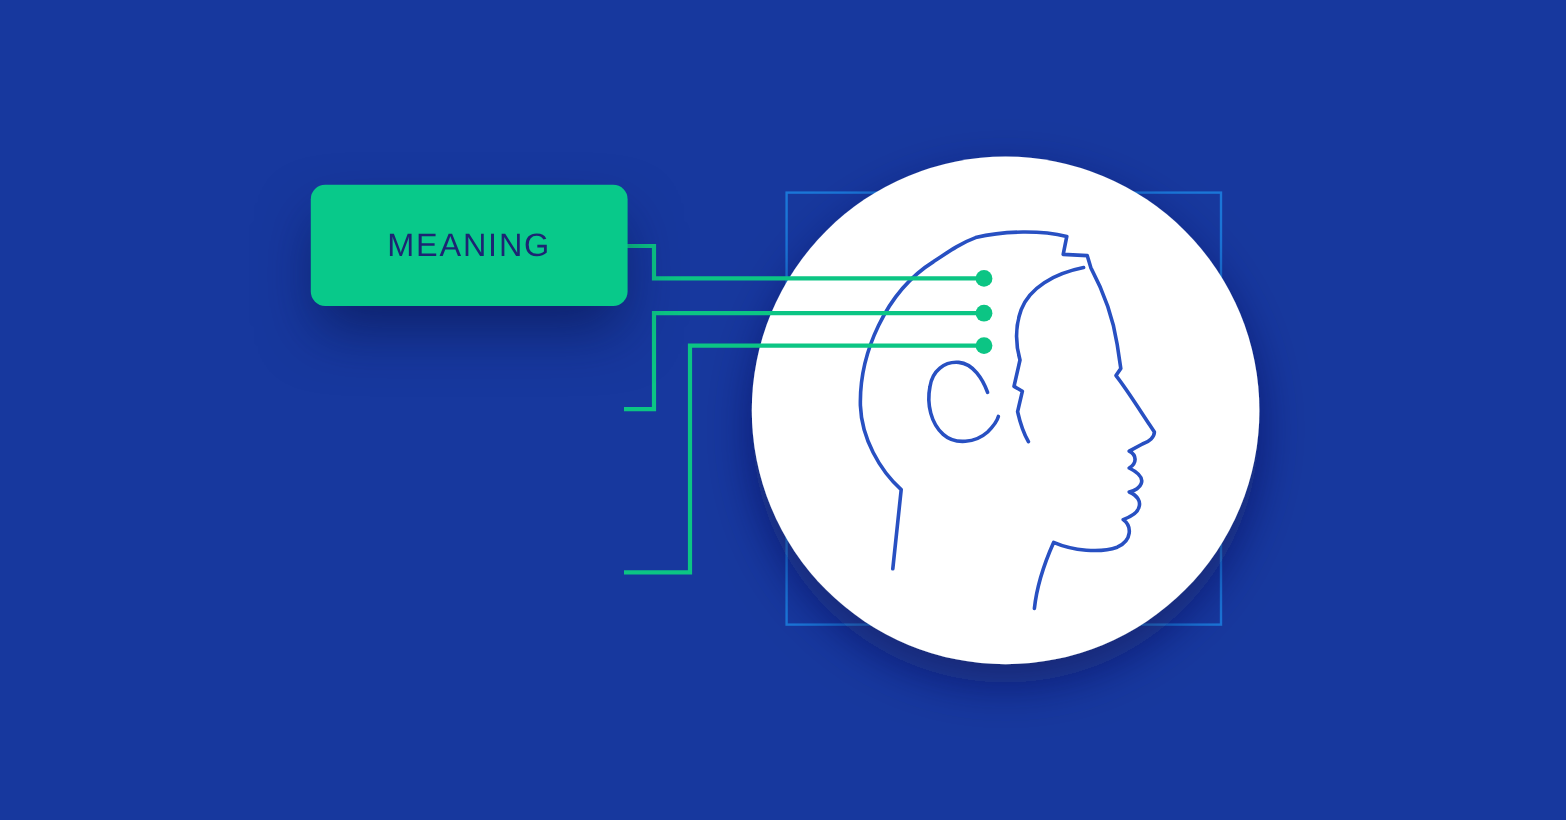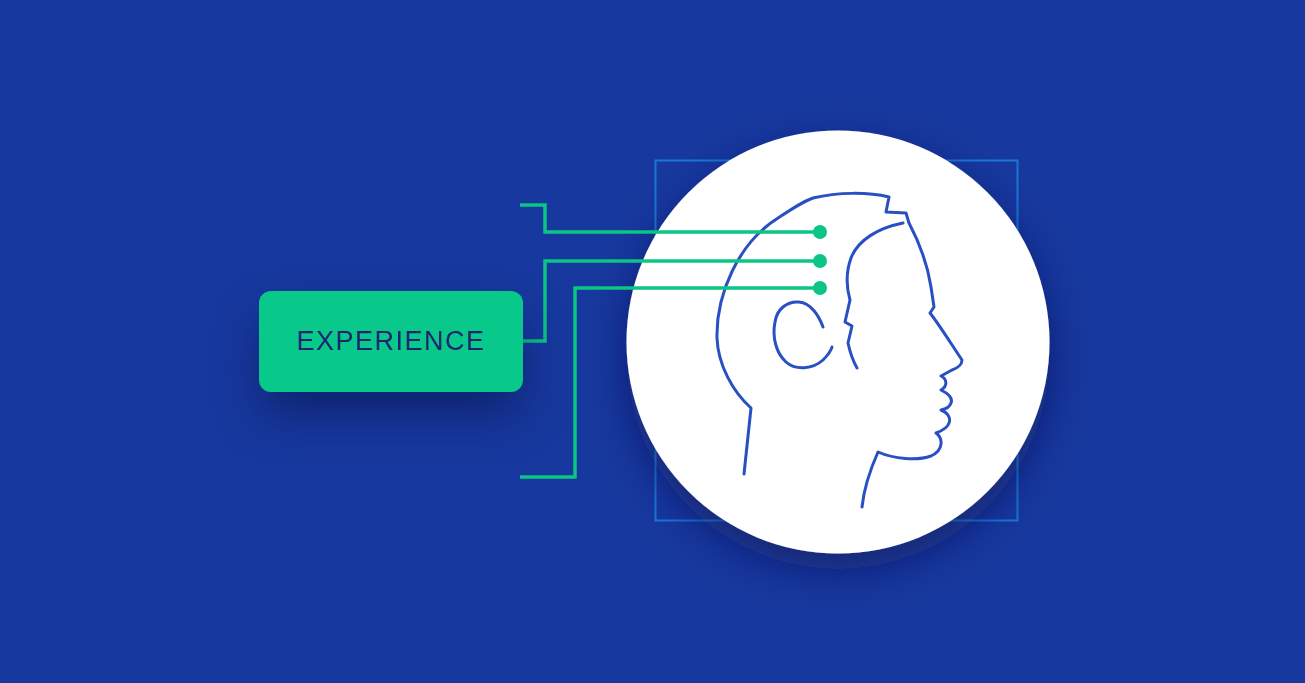--- a/index.html
+++ b/index.html
@@ -106,17 +106,17 @@
       <path d="M 520 341 L 545 341 L 545 261 L 820 261"></path>
       <path d="M 520 477 L 575 477 L 575 288 L 820 288"></path>
     </g>
     <g fill="#0CC584">
       <circle cx="820" cy="232" r="7"></circle>
       <circle cx="820" cy="261" r="7"></circle>
       <circle cx="820" cy="288" r="7"></circle>
     </g>
   </svg>
 
-  <div class="label-box" id="box-experience">
-    <span>EXPERIENCE</span>
+  <div class="label-box" id="box-meaning">
+    <span>MEANING</span>
   </div>
 
 </div>
 
 </body></html>

